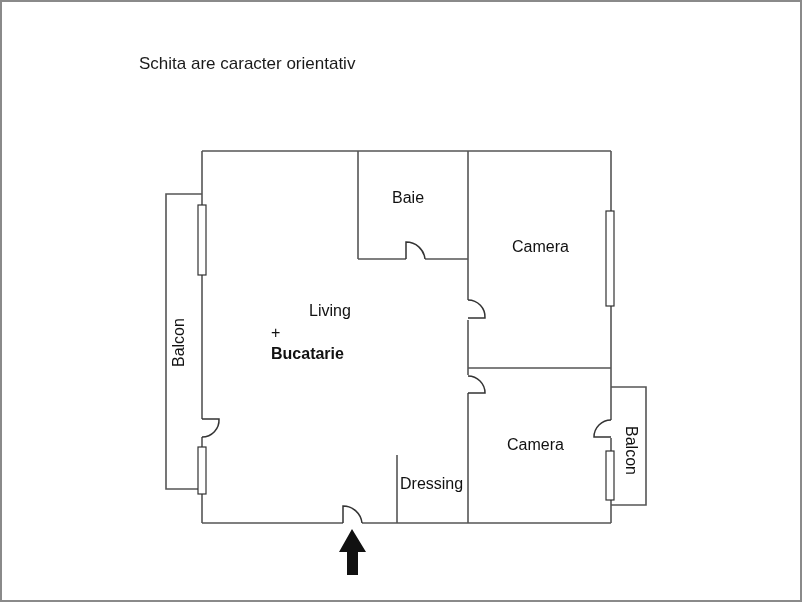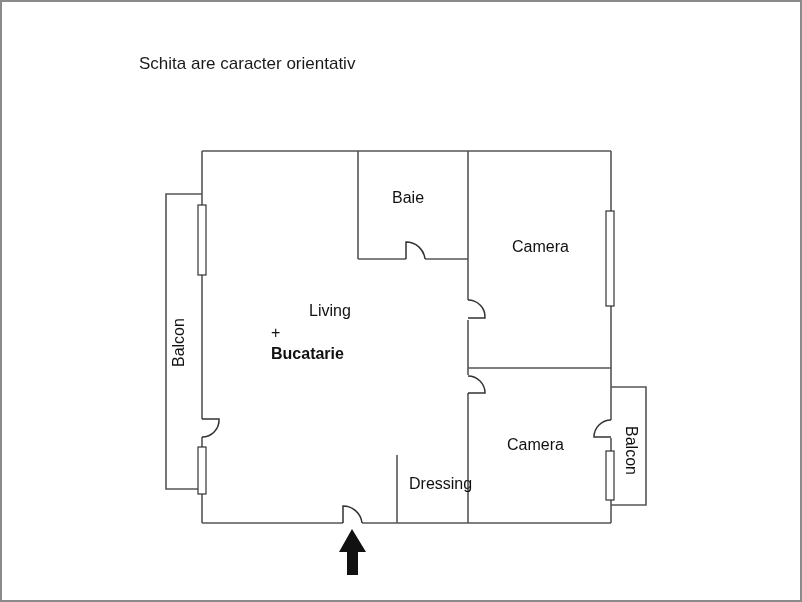--- a/index.html
+++ b/index.html
@@ -78,16 +78,16 @@
   <polygon points="352,529 339,552 347,552 347,575 358,575 358,552 366,552" fill="#111"></polygon>
 </svg>
 
 <div class="label" style="left:271px; top:302px;margin-left:38px;">Living</div>
 <div class="label" style="left:271px; top:324px;">+</div>
 <div class="label" style="left:271px; top:345px;font-weight:bold;">Bucatarie</div>
 
 <div class="label" style="left:392px; top:189px;">Baie</div>
 <div class="label" style="left:512px; top:238px;">Camera</div>
 <div class="label" style="left:507px; top:436px;">Camera</div>
-<div class="label" style="left:400px; top:475px;margin-left:9px;">Dressing</div>
+<div class="label" style="left:400px; top:475px;">Dressing</div>
 
 <div class="label rot-ccw" style="left:170px; top:367px;">Balcon</div>
 <div class="label rot-cw" style="left:640px; top:426px;">Balcon</div>
 
 </body></html>

